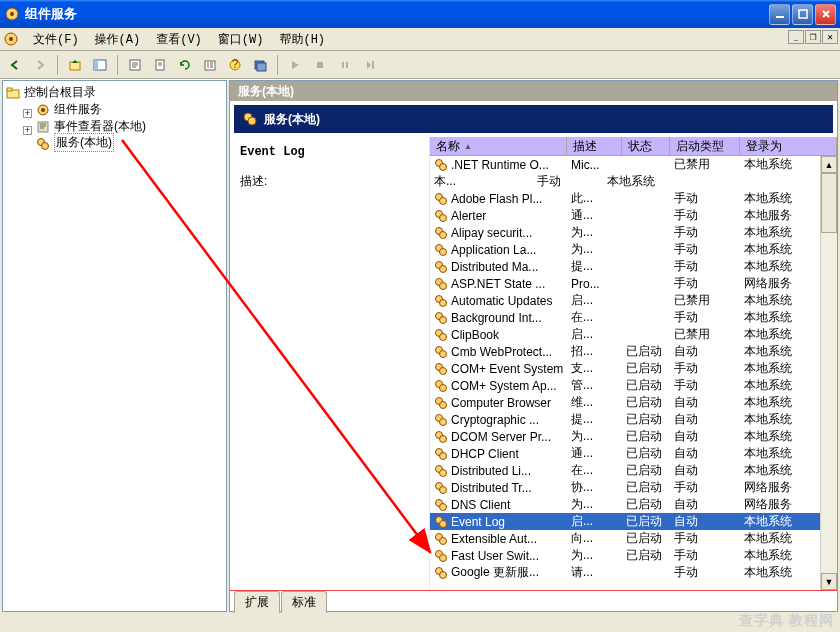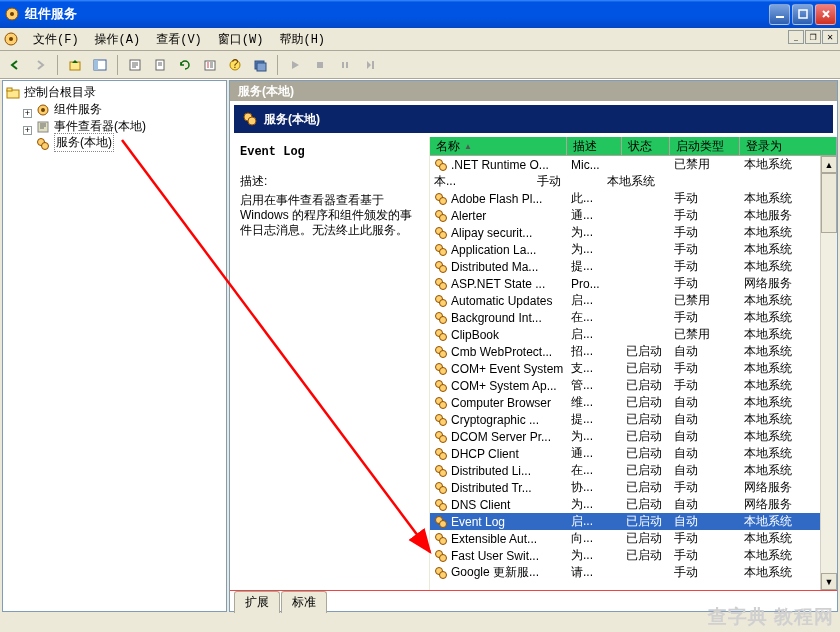--- a/index.html
+++ b/index.html
@@ -43,41 +43,41 @@
 .rhdr2 { height: 28px; background: #0A246A; color: white; font-weight: bold; display:flex; align-items:center; padding: 0 8px; margin: 4px; }
 .rhdr2 .hicon { width:16px; height:16px; margin-right:6px; }
 
 .rbody { flex: 1; display: flex; overflow: hidden; }
 .desc { width: 200px; padding: 8px 10px; border-right: 1px solid #ECE9D8; }
 .desc .dtitle { font-weight: bold; font-family: "Courier New", monospace; margin-bottom: 14px; }
 .desc .dlabel { margin-bottom: 3px; }
 .desc .dtext { line-height: 15px; }
 
 .listwrap { flex: 1; display: flex; flex-direction: column; position: relative; }
-.cols { display: flex; height: 19px; background: #22c55e; border-bottom: 1px solid #ACA899; }
+.cols { display: flex; height: 19px; background: #c4b5fd; border-bottom: 1px solid #ACA899; }
 .col { border-right: 1px solid #ACA899; padding: 2px 6px; display:flex; align-items:center; position:relative; }
 .col .sortarr { font-size: 8px; margin-left: 4px; color: #555; }
 .c-name { width: 137px; } .c-desc { width: 55px; } .c-stat { width: 48px; } .c-start { width: 70px; } .c-logon { flex: 1; }
 
 .rows { flex: 1; overflow: hidden; font-family: "SimSun", "Courier New", monospace; }
 .row { display: flex; height: 17px; align-items: center; }
 .row.sel { background: #316AC5; color: white; }
 .cell { padding: 0 4px; white-space: nowrap; overflow: hidden; }
 .cell.c-name { display: flex; align-items: center; }
 .cell .sicon { width: 14px; height: 14px; margin-right: 3px; flex-shrink: 0; }
 
 .scrollbar { position: absolute; right: 0; top: 19px; bottom: 0; width: 17px; background: #F1EFE2; border-left: 1px solid #D4D0C8; }
 .sbtn { height: 17px; background: #ECE9D8; border: 1px solid #ACA899; display:flex; align-items:center; justify-content:center; font-size:9px; }
 .sthumb { height: 60px; background: #ECE9D8; border: 1px solid #ACA899; margin-top: 0; }
 
 .tabs { height: 21px; display: flex; align-items: flex-start; padding-left: 4px; background: white; border-top: 1px solid #ef4444; }
 .tab { padding: 2px 10px; border: 1px solid #ACA899; border-bottom: none; background: #ECE9D8; margin-right: 1px; border-radius: 3px 3px 0 0; font-family: "SimSun"; }
 
 
-.watermark { position: absolute; right: 6px; bottom: 2px; font-size: 19px; color: #D0D0D0; font-weight: bold; letter-spacing: 1px; }
+.watermark { position: absolute; right: 6px; bottom: 2px; font-size: 14px; color: #D0D0D0; font-weight: bold; letter-spacing: 1px; }
 
 
 .arrow { position: absolute; left: 120px; top: 138px; pointer-events: none; }
 
 
 svg { display: block; }
 </style>
 </head>
 <body>
 
@@ -269,21 +269,20 @@
             <circle cx="10" cy="10" r="4" fill="#FFD070" stroke="#905000"></circle>
           </svg>
         </span>
       <span>服务(本地)</span>
     </div>
     <div class="rbody">
 
       <div class="desc">
         <div class="dtitle">Event Log</div>
         <div class="dlabel">描述:</div>
-        <div class="dtext">启用在事件查看器查看基于 Windows 的程序和组件颁发的事件日志消息。无法终止此服务。</div>
       </div>
 
       <div class="listwrap">
         <div class="cols">
           <div class="col c-name">
               <span>名称</span>
               <span class="sortarr">▲</span>
             </div>
           <div class="col c-desc">描述</div>
           <div class="col c-stat">状态</div>

